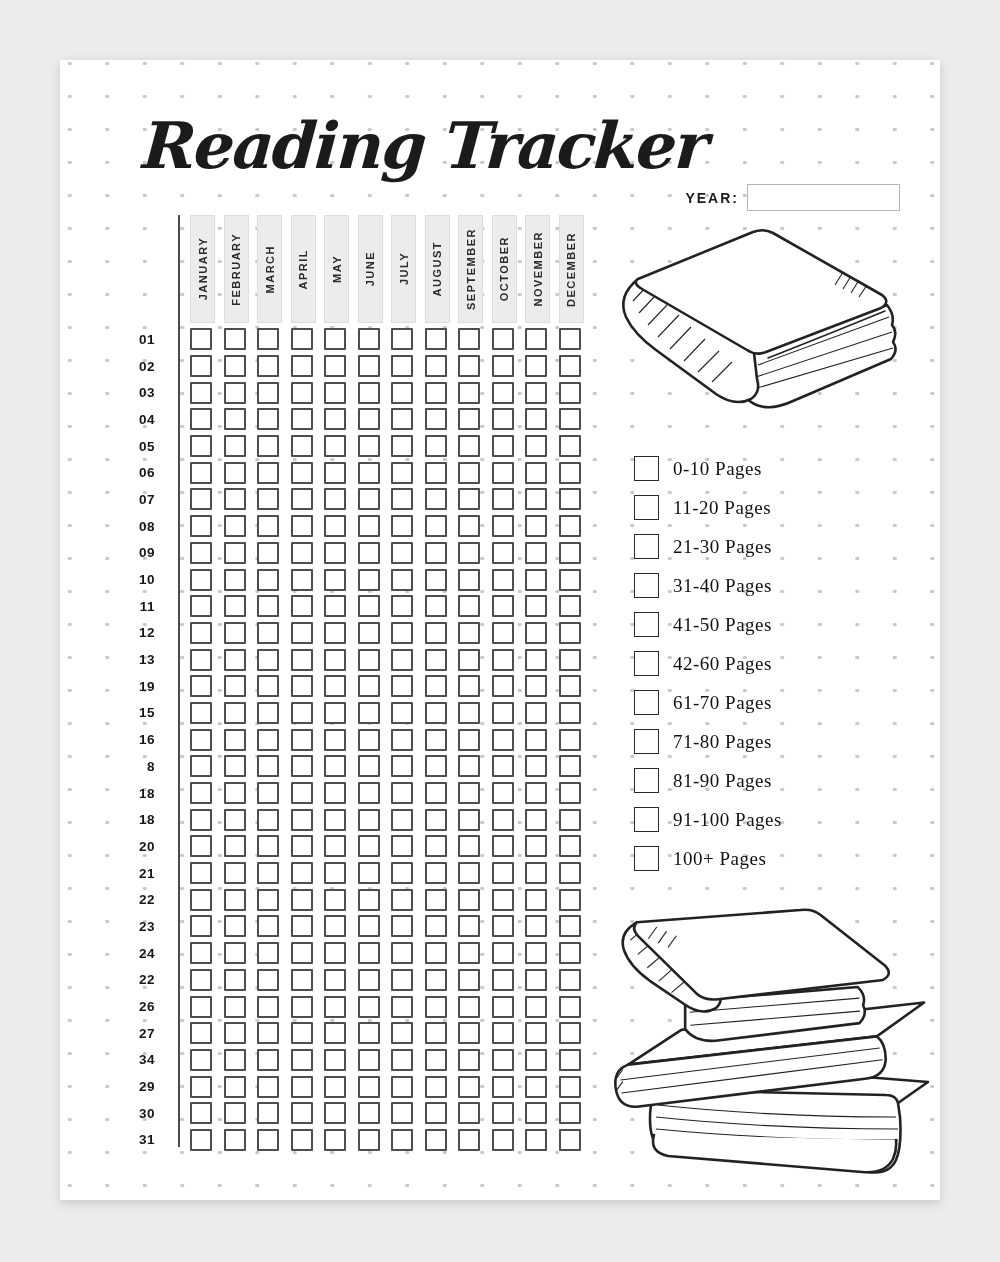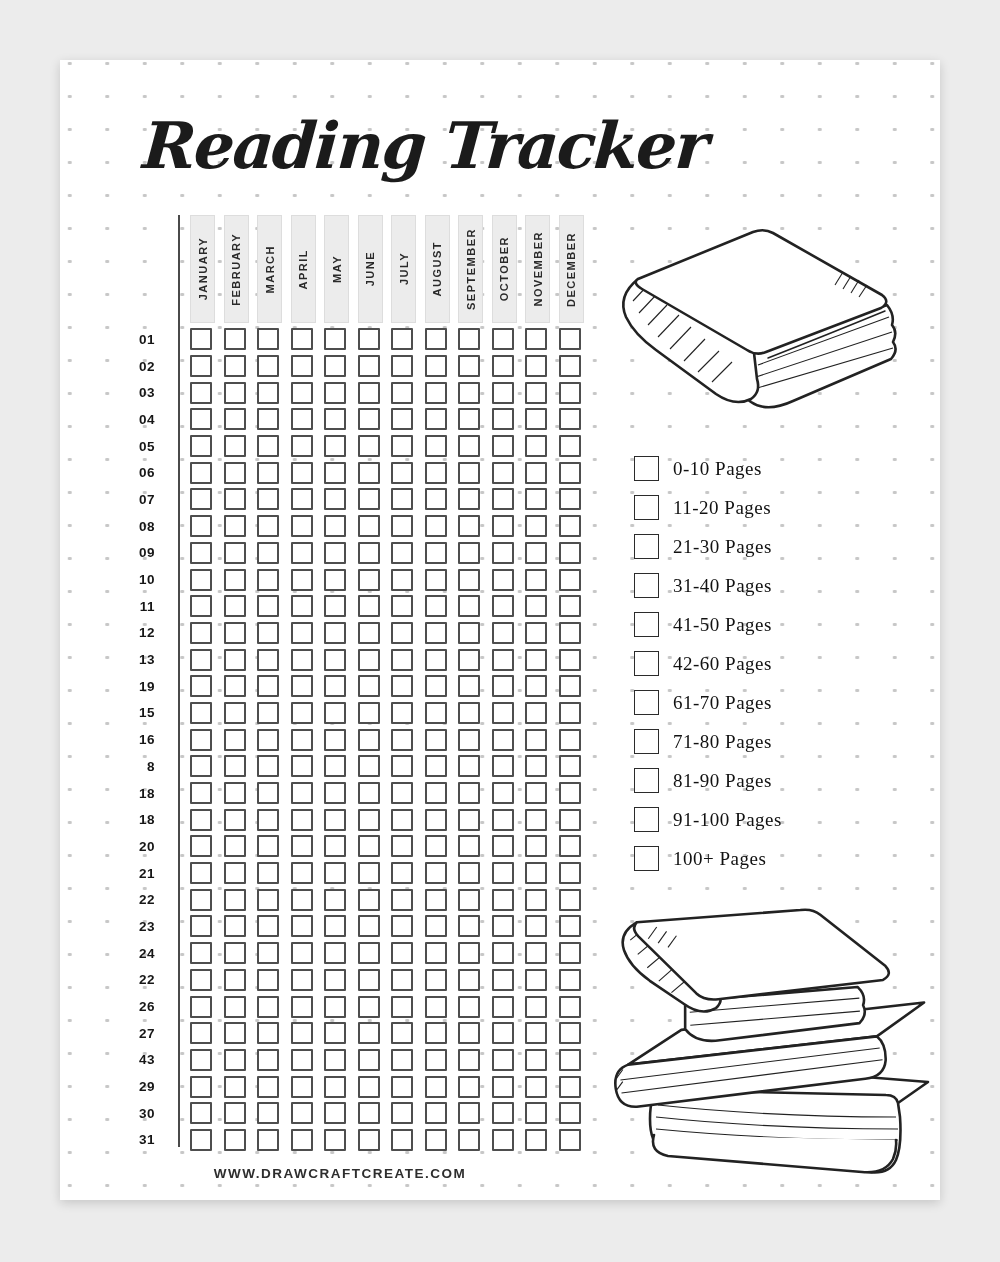--- a/index.html
+++ b/index.html
@@ -66,20 +66,26 @@
   .thin{stroke-width:1.5;}
   .h{fill:none;stroke:#222;stroke-width:1.1;}
 </style>
 </head>
 <body>
 
 <div class="card">
 
   <div class="title">Reading Tracker</div>
 
+  <div class="year-row">
+    <span class="year-label">YEAR:</span>
+    <span class="year-box">
+      <input type="text" value="" style="">
+    </span>
+  </div>
 
   <svg class="ill-top" viewBox="0 0 305 195" aria-hidden="true">
     <path class="bfill" d="M150,131 L282,83 Q290,93 287,103 Q293,110 288,120 Q294,128 286,137 L188,179 Q162,191 146,180 L118,158 Z"></path>
     <path class="h" d="M153,143 L284,95"></path>
     <path class="h" d="M151,155 L287,110"></path>
     <path class="h" d="M149,167 L288,126"></path>
     <path class="bfill" d="M33,57 Q12,74 21,95 Q29,112 51,128 L111,172 Q130,185 146,177 Q156,170 152,157 L149,131 Z"></path>
     <path class="h" d="M28,79 L43,63"></path>
       <path class="h" d="M34,91 L51,73"></path>
       <path class="h" d="M43,103 L62,83"></path>
@@ -1262,21 +1268,21 @@
           </div>
           <div class="cell">
             <div class="cbox"></div>
           </div>
           <div class="cell">
             <div class="cbox"></div>
           </div>
         </div>
       </div>
       <div class="day-row">
-        <span class="day-num">43</span>
+        <span class="day-num">34</span>
         <div class="day-cells">
           <div class="cell">
             <div class="cbox"></div>
           </div>
           <div class="cell">
             <div class="cbox"></div>
           </div>
           <div class="cell">
             <div class="cbox"></div>
           </div>
@@ -1506,14 +1512,13 @@
         <path class="h" d="M47,74 L67,56"></path>
       <path class="h" d="M59,87 L79,68"></path>
         <path class="h" d="M72,98 L92,80"></path>
       <path class="bfill" d="M35,29 L198,11 Q210,9 218,15 L285,64 Q293,72 283,78 L119,103 Q105,105 97,98 L37,43 Q29,35 35,29 Z"></path>
       <path class="h" d="M55,33 L47,45"></path>
         <path class="h" d="M65,37 L57,49"></path>
         <path class="h" d="M75,41 L67,53"></path>
     </g>
   </svg>
 
-  <div class="footer">WWW.DRAWCRAFTCREATE.COM</div>
 </div>
 
 </body></html>

